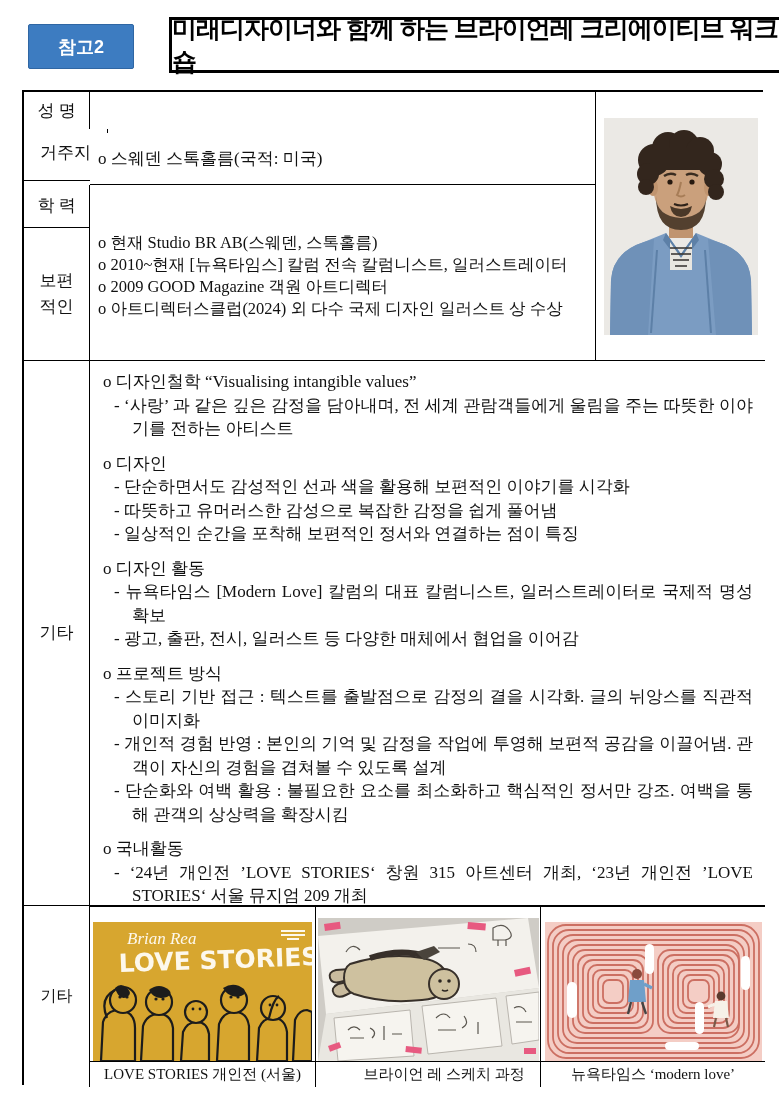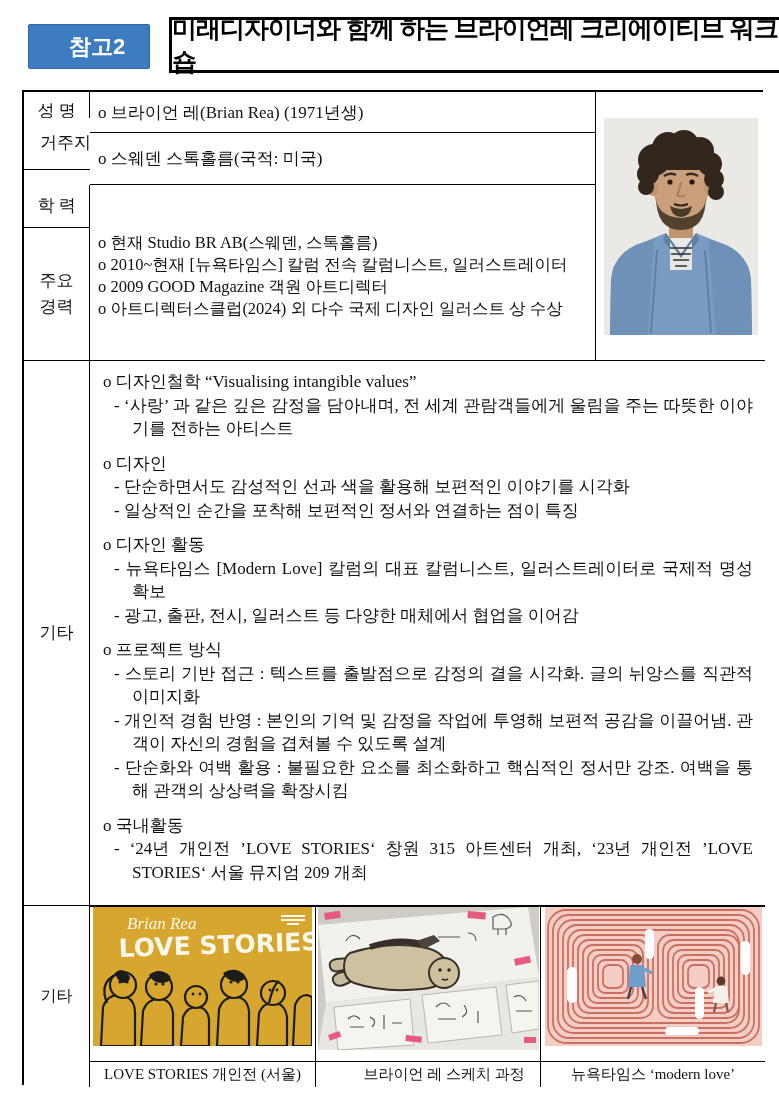--- a/index.html
+++ b/index.html
@@ -4,39 +4,39 @@
 <style>
   html,body{margin:0;padding:0;background:#ffffff;}
   .page{position:relative;width:779px;height:1100px;background:#fff;overflow:hidden;
         font-family:"Liberation Serif","DejaVu Serif",serif;color:#111;}
 
   
   .badge{position:absolute;left:28px;top:24px;width:104px;height:43px;
          background:#3d7cc1;border:1px solid #2f66a3;border-radius:2px;
          display:flex;align-items:center;justify-content:center;
          font-family:"Liberation Sans","DejaVu Sans",sans-serif;
-         font-weight:800;font-size:22px;color:#fff;letter-spacing:0px;padding-left:16px;}
+         font-weight:800;font-size:18px;color:#fff;letter-spacing:0px;}
   .title-box{position:absolute;left:141px;top:17px;width:618px;height:50px;
          border:3px solid #000;display:flex;align-items:center;justify-content:center;
          font-family:"Liberation Sans","DejaVu Sans",sans-serif;
          font-weight:800;font-size:25px;letter-spacing:-1px;color:#000;margin-left:28px;}
 
   
   .doc-table{position:absolute;left:22px;top:90px;width:741px;height:995px;
          border:2px solid #000;box-sizing:border-box;}
   .cell{position:absolute;box-sizing:border-box;background:#fff;}
   .lbl{display:flex;align-items:center;justify-content:center;text-align:center;
        font-size:17px;line-height:1.55;border-right:1px solid #000;}
   .bb{border-bottom:1px solid #000;}
   .bl{border-left:1px solid #000;}
   .val{display:flex;align-items:center;padding:2px 8px;font-size:17px;}
 
   
   .L1{left:0;top:0;width:66px;height:39px;}
-  .L2{left:0;top:26px;width:84px;height:52px;padding:0 9px;}
+  .L2{left:0;top:37px;width:84px;height:52px;padding:0 9px;font-family:Liberation Mono, monospace;}
   .L3{left:0;top:93px;width:66px;height:43px;}
   .L4{left:0;top:136px;width:66px;height:133px;padding:0 13px;}
   .L5{left:0;top:269px;width:66px;height:545px;}
   .L6{left:0;top:814px;width:66px;height:181px;font-size:16px;}
 
   
   .C1{left:66px;top:0;width:505px;height:41px;}
   .C2{left:66px;top:41px;width:505px;height:52px;}
   .C3{left:66px;top:93px;width:505px;height:43px;}
   .C4{left:66px;top:136px;width:505px;height:133px;padding:4px 6px 0 8px;}
@@ -51,21 +51,21 @@
   .E{left:66px;top:269px;width:675px;height:545px;padding:9px 12px 0 11px;
      font-size:17px;line-height:23.5px;overflow:hidden;}
   .etc-section{margin-bottom:11px;}
   .etc-heading{padding-left:2px;}
   .etc-item{padding-left:31px;text-indent:-18px;text-align:justify;}
 
   
   .G1{left:66px;top:814px;width:225px;height:155px;border-top:1px solid #000;}
   .G2{left:291px;top:814px;width:225px;height:155px;border-top:1px solid #000;}
   .G3{left:516px;top:814px;width:225px;height:155px;border-top:1px solid #000;}
-  .gimg{display:flex;align-items:flex-start;justify-content:center;}
+  .gimg{display:flex;align-items:flex-end;justify-content:center;}
   .K1{left:66px;top:969px;width:225px;height:26px;border-top:1px solid #000;}
   .K2{left:291px;top:969px;width:225px;height:26px;border-top:1px solid #000;padding-left:32px;}
   .K3{left:516px;top:969px;width:225px;height:26px;border-top:1px solid #000;}
   .cap{display:flex;align-items:center;justify-content:center;font-size:15px;}
 </style>
 </head>
 <body>
 
 <div class="page">
 
@@ -74,25 +74,24 @@
   </div>
   <div class="title-box">
     <span>미래디자이너와 함께 하는 브라이언레 크리에이티브 워크숍</span>
   </div>
 
   <div class="doc-table">
 
     <div class="cell lbl bb L1">성 명</div>
     <div class="cell lbl bb L2">거주지</div>
     <div class="cell lbl bb L3">학 력</div>
-    <div class="cell lbl bb L4">주요경력</div>
+    <div class="cell lbl bb L4">보편적인</div>
     <div class="cell lbl bb L5">기타</div>
     <div class="cell lbl L6">기타</div>
 
-    <div class="cell val bb C1">o 브라이언 레(Brian Rea) (1971년생)</div>
     <div class="cell val bb C2">o 스웨덴 스톡홀름(국적: 미국)</div>
 
     <div class="cell bb C4">
       <div class="career-item">o 현재 Studio BR AB(스웨덴, 스톡홀름)</div>
       <div class="career-item">o 2010~현재 [뉴욕타임스] 칼럼 전속 칼럼니스트, 일러스트레이터</div>
       <div class="career-item">o 2009 GOOD Magazine 객원 아트디렉터</div>
       <div class="career-item">o 아트디렉터스클럽(2024) 외 다수 국제 디자인 일러스트 상 수상</div>
     </div>
 
     <div class="cell bb P">
@@ -145,20 +144,21 @@
     </div>
 
     <div class="cell bb E">
       <div class="etc-section">
         <div class="etc-heading">o 디자인철학  “Visualising intangible values”</div>
         <div class="etc-item">- ‘사랑’ 과 같은 깊은 감정을 담아내며, 전 세계 관람객들에게 울림을 주는 따뜻한 이야기를 전하는 아티스트</div>
       </div>
       <div class="etc-section">
         <div class="etc-heading">o 디자인</div>
         <div class="etc-item">- 단순하면서도 감성적인 선과 색을 활용해 보편적인 이야기를 시각화</div>
+        <div class="etc-item">- 따뜻하고 유머러스한 감성으로 복잡한 감정을 쉽게 풀어냄</div>
         <div class="etc-item">- 일상적인 순간을 포착해 보편적인 정서와 연결하는 점이 특징</div>
       </div>
       <div class="etc-section">
         <div class="etc-heading">o 디자인 활동</div>
         <div class="etc-item">- 뉴욕타임스 [Modern Love] 칼럼의 대표 칼럼니스트, 일러스트레이터로 국제적 명성 확보</div>
         <div class="etc-item">- 광고, 출판, 전시, 일러스트 등 다양한 매체에서 협업을 이어감</div>
       </div>
       <div class="etc-section">
         <div class="etc-heading">o 프로젝트 방식</div>
         <div class="etc-item">- 스토리 기반 접근 : 텍스트를 출발점으로 감정의 결을 시각화. 글의 뉘앙스를 직관적 이미지화</div>

